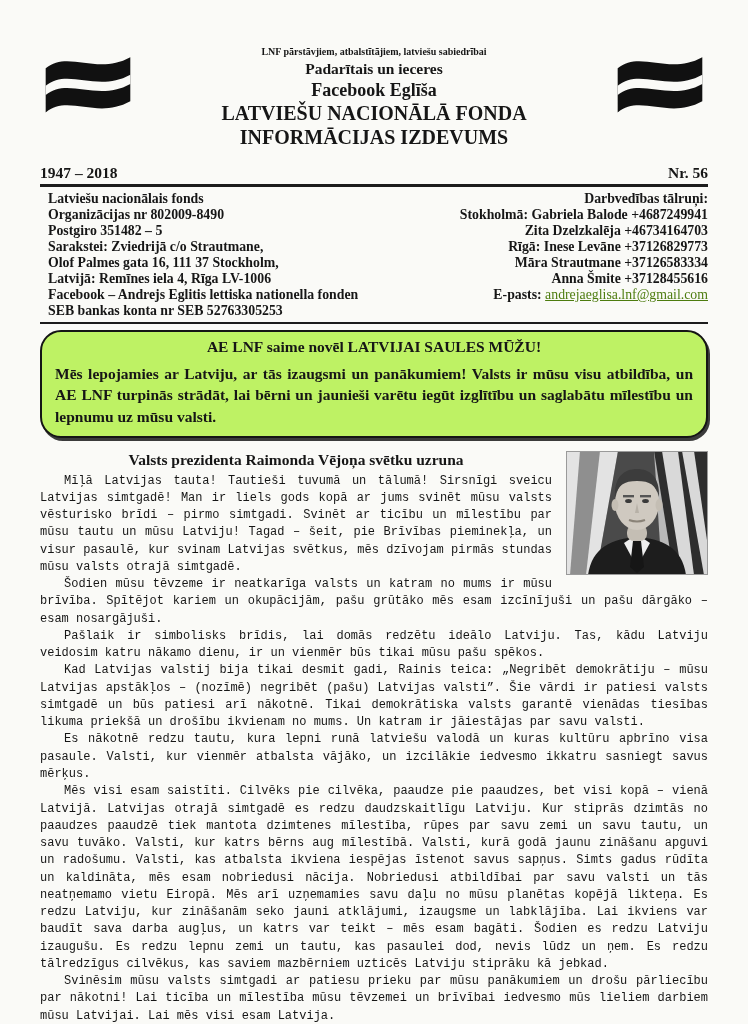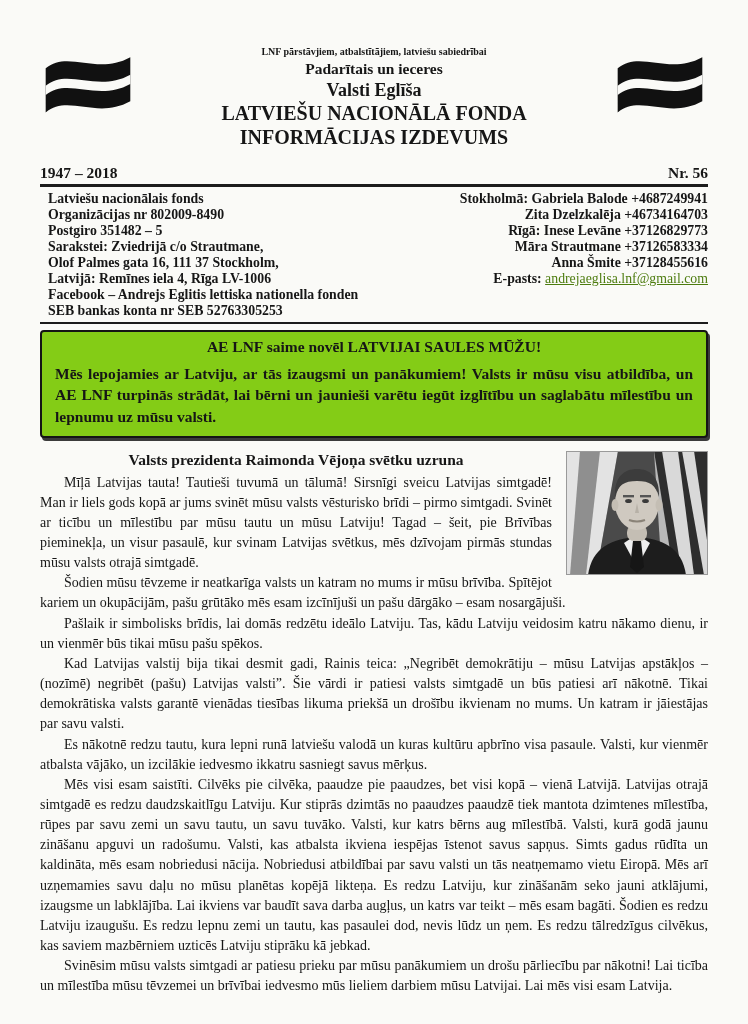--- a/index.html
+++ b/index.html
@@ -31,35 +31,35 @@
   
   .contact{display:flex;justify-content:space-between;margin-top:4px;}
   .contact-left{font-weight:bold;font-size:13.8px;line-height:1.16;text-align:left;margin-left:8px;}
   .contact-right{font-weight:bold;font-size:13.8px;line-height:1.16;text-align:right;}
   .contact-left div,.contact-right div{white-space:nowrap;}
   .email-link{font-weight:normal;text-decoration:underline;color:#4d7c0f;cursor:pointer;}
 
   
   .greeting-box{
     margin-top:6px;
-    border:2.5px solid #151515;border-radius:4px;
+    border:2.5px solid #151515;border-radius:21px;
     box-shadow:2px 3px 0 #3b3b3b;
     padding:6px 13px 9px 13px;
-    background:#84cc16;
+    background:#bef264;
   }
   .greeting-title{text-align:center;font-weight:bold;font-size:15.5px;}
   .greeting-body{font-weight:bold;font-size:15.5px;line-height:1.38;
     text-align:justify;margin-top:7px;}
 
   
   .article{margin-top:11px;}
   .photo-wrap{float:right;width:142px;height:124px;margin:2px 0 4px 14px;}
   .photo-wrap svg{display:block;width:100%;height:100%;}
   .article-heading{text-align:center;font-weight:bold;font-size:15.5px;line-height:1.38;margin:0 0 2px 0;}
-  .article p{margin:0;font-size:14px;line-height:1.44;text-align:justify;text-indent:24px;}
+  .article p{margin:0;font-size:12px;line-height:1.44;text-align:justify;text-indent:24px;font-family:Liberation Mono, monospace;}
 </style>
 </head>
 <body>
 
 <div class="page">
 
   <div class="masthead">
     <div class="flag left">
       <svg viewBox="0 0 100 80" aria-hidden="true">
         <path d="M4,22 C28,2 60,30 96,10 L96,58 C60,78 28,50 4,70 Z" fill="#111"></path>
@@ -67,21 +67,21 @@
       </svg>
     </div>
     <div class="flag right">
       <svg viewBox="0 0 100 80" aria-hidden="true">
         <path d="M4,22 C28,2 60,30 96,10 L96,58 C60,78 28,50 4,70 Z" fill="#111"></path>
         <path d="M4,41 C28,21 60,49 96,29 L96,39 C60,59 28,31 4,51 Z" fill="#fafaf7"></path>
       </svg>
     </div>
     <div class="mast-line1">LNF pārstāvjiem, atbalstītājiem, latviešu sabiedrībai</div>
     <div class="mast-line2">Padarītais un ieceres</div>
-    <div class="mast-line3">Valsti Eglīša</div>
+    <div class="mast-line3">Facebook Eglīša</div>
     <div class="mast-line4">LATVIEŠU NACIONĀLĀ FONDA</div>
     <div class="mast-line5">INFORMĀCIJAS IZDEVUMS</div>
   </div>
 
   <div class="years-row">
     <span>1947 – 2018</span>
     <span>Nr. 56</span>
   </div>
   <hr class="rule-thick">
 
@@ -90,20 +90,21 @@
       <div>Latviešu nacionālais fonds</div>
       <div>Organizācijas nr 802009-8490</div>
       <div>Postgiro 351482 – 5</div>
       <div>Sarakstei: Zviedrijā c/o Strautmane,</div>
       <div>Olof Palmes gata 16, 111 37 Stockholm,</div>
       <div>Latvijā: Remīnes iela 4, Rīga LV-1006</div>
       <div>Facebook – Andrejs Eglitis lettiska nationella fonden</div>
       <div>SEB bankas konta nr SEB 52763305253</div>
     </div>
     <div class="contact-right">
+      <div>Darbvedības tālruņi:</div>
       <div>Stokholmā: Gabriela Balode +4687249941</div>
       <div>Zita Dzelzkalēja +46734164703</div>
       <div>Rīgā: Inese Levāne +37126829773</div>
       <div>Māra Strautmane +37126583334</div>
       <div>Anna Šmite +37128455616</div>
       <div><span>E-pasts: </span><span class="email-link">andrejaeglisa.lnf@gmail.com</span></div>
     </div>
   </div>
   <hr class="rule-thin">
 

